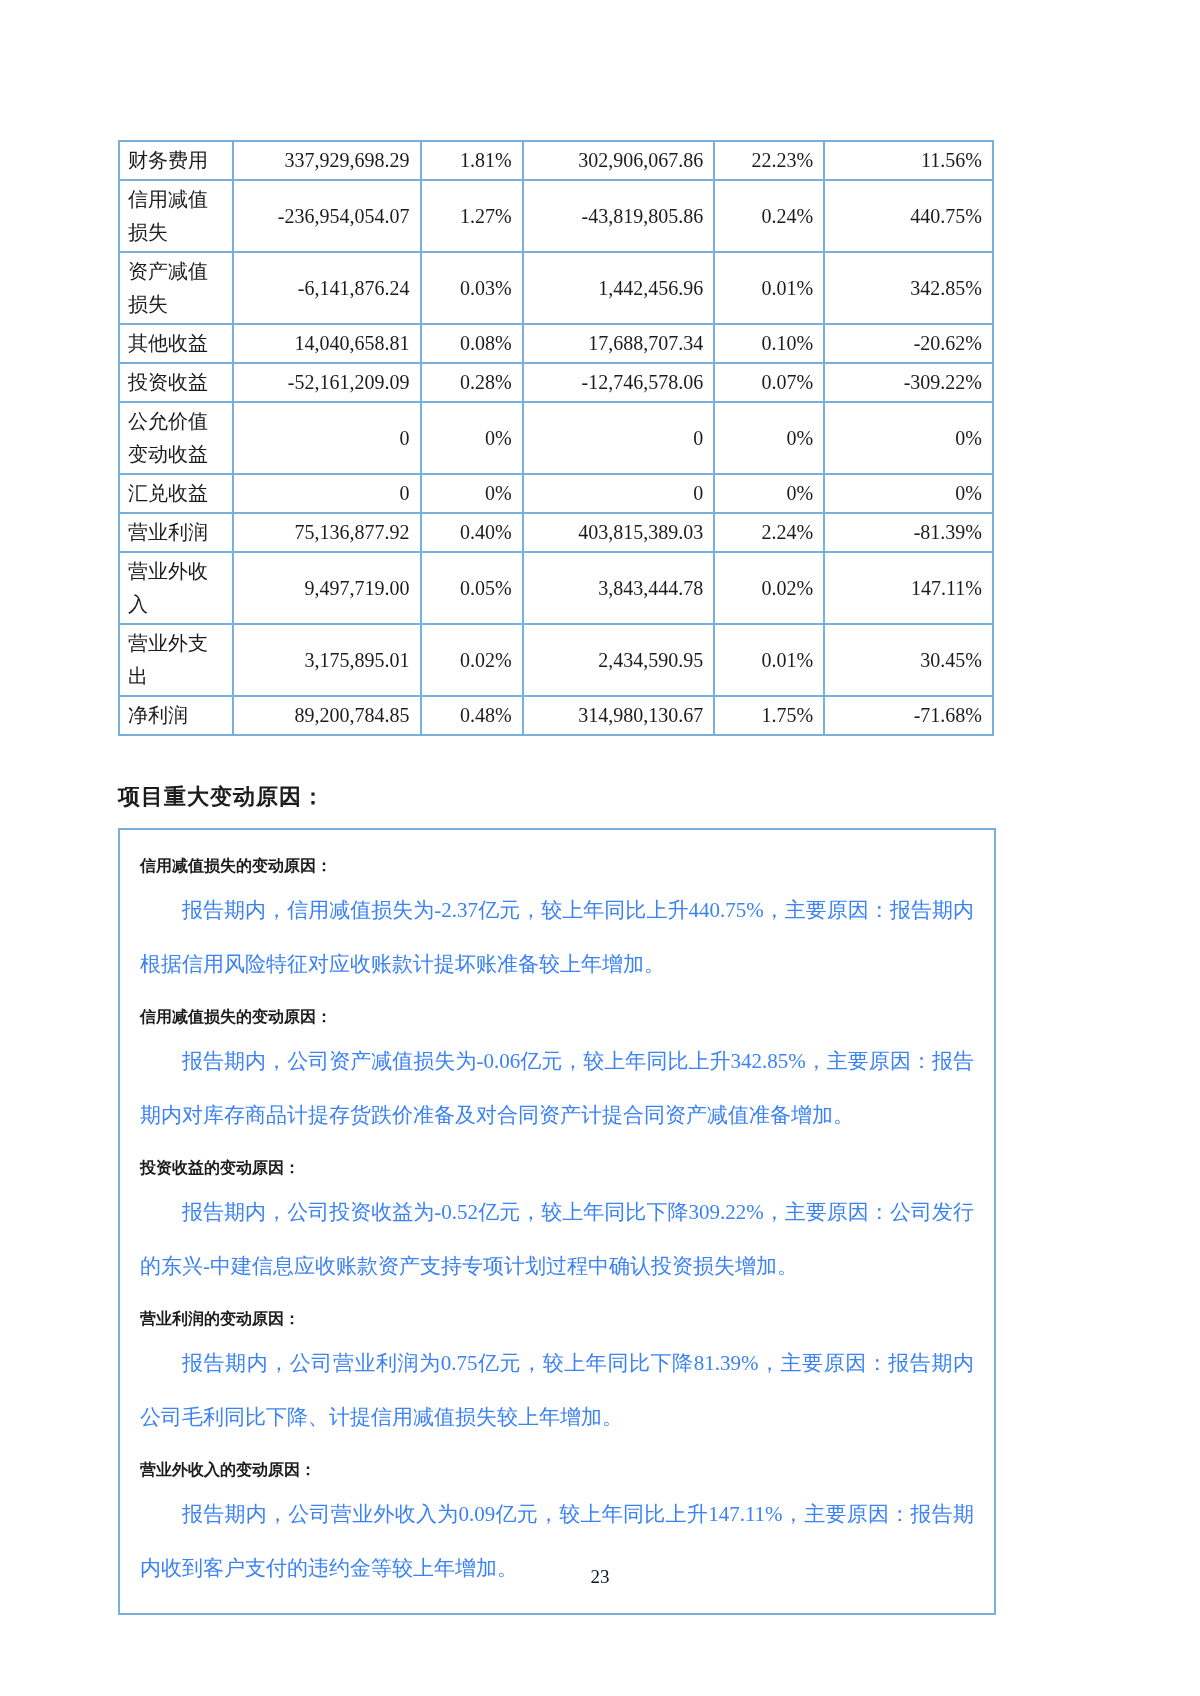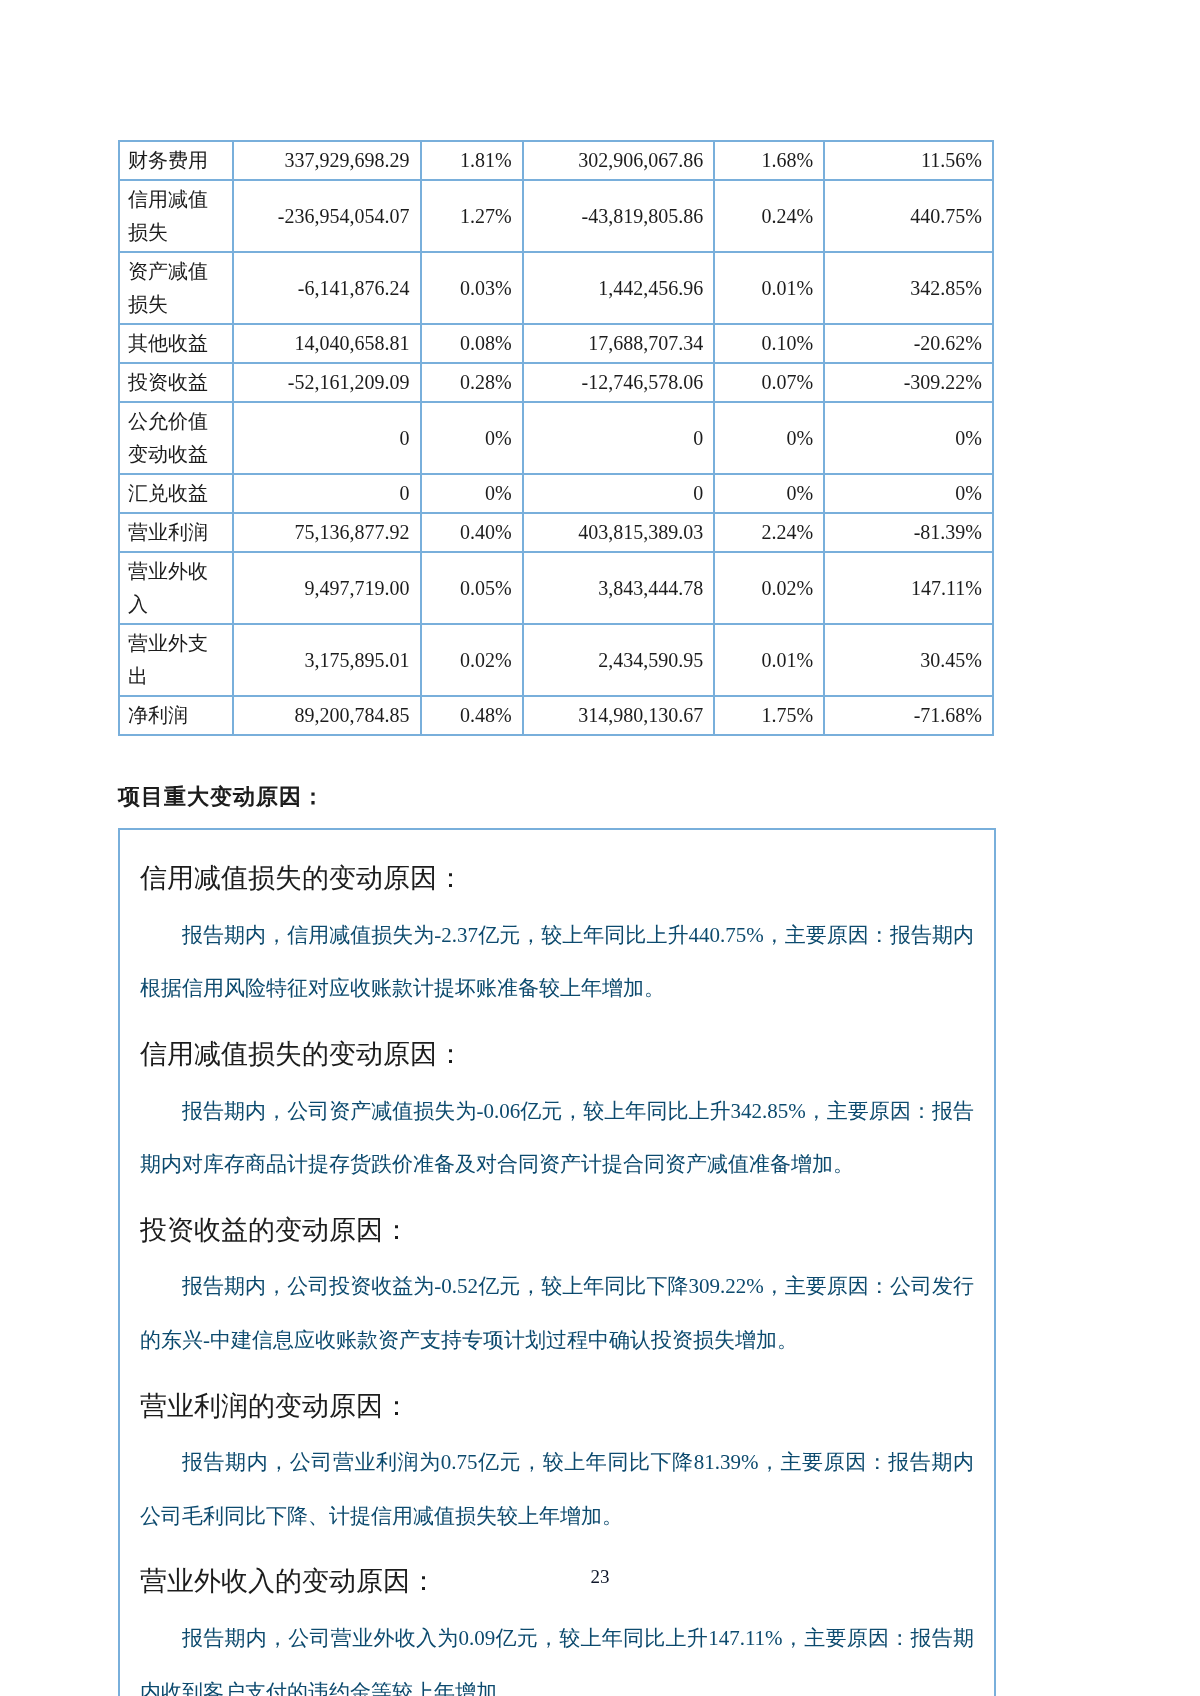--- a/index.html
+++ b/index.html
@@ -49,31 +49,31 @@
     font-family: Liberation Serif, serif;
   }
   .reasons-box {
     margin-top: 16px;
     width: 878px;
     border: 2px solid #79afdb;
     padding: 10px 20px 18px 20px;
     background: #ffffff;
   }
   .blk-heading {
-    font-weight: normal;
-    font-size: 27px;
+    font-weight: bold;
+    font-size: 16px;
     line-height: 2.25;
     margin-top: 8px;
   }
   .blk-para {
     font-size: 21px;
     line-height: 2.55;
     text-indent: 2em;
     text-align: justify;
-    color: #0c4a6e;
+    color: #3b82f6;
   }
 
   
   .page-number {
     position: absolute;
     left: 0; right: 0;
     top: 1566px;
     text-align: center;
     font-size: 19px;
     color: #0f172a;
@@ -93,21 +93,21 @@
         <col style="width:21.9%">
         <col style="width:12.6%">
         <col style="width:19.3%">
       </colgroup>
       <tbody>
           <tr>
             <td class="lbl">财务费用</td>
             <td class="num">337,929,698.29</td>
             <td class="num">1.81%</td>
             <td class="num">302,906,067.86</td>
-            <td class="num">1.68%</td>
+            <td class="num">22.23%</td>
             <td class="num">11.56%</td>
           </tr>
           <tr>
             <td class="lbl">信用减值损失</td>
             <td class="num">-236,954,054.07</td>
             <td class="num">1.27%</td>
             <td class="num">-43,819,805.86</td>
             <td class="num">0.24%</td>
             <td class="num">440.75%</td>
           </tr>

